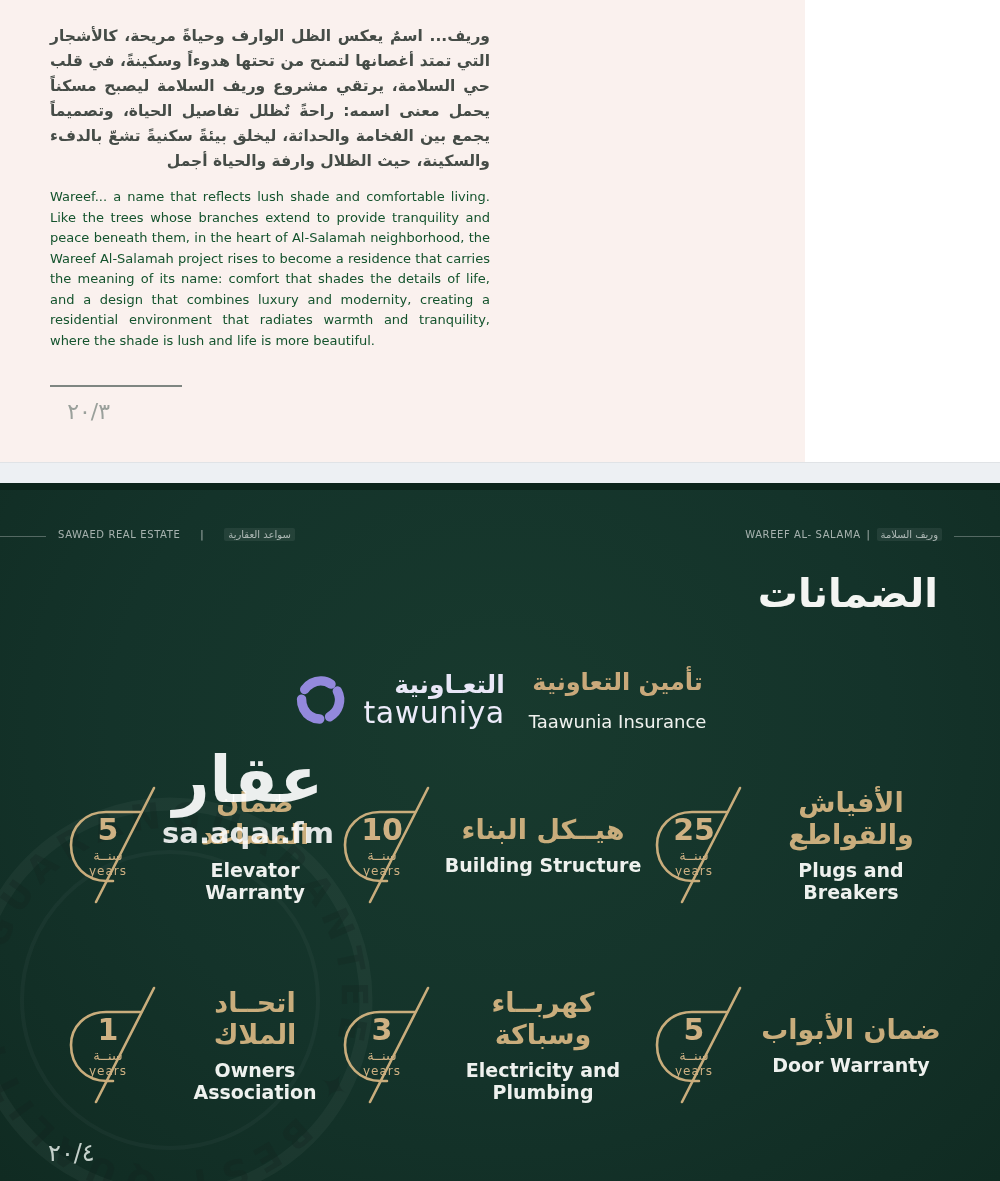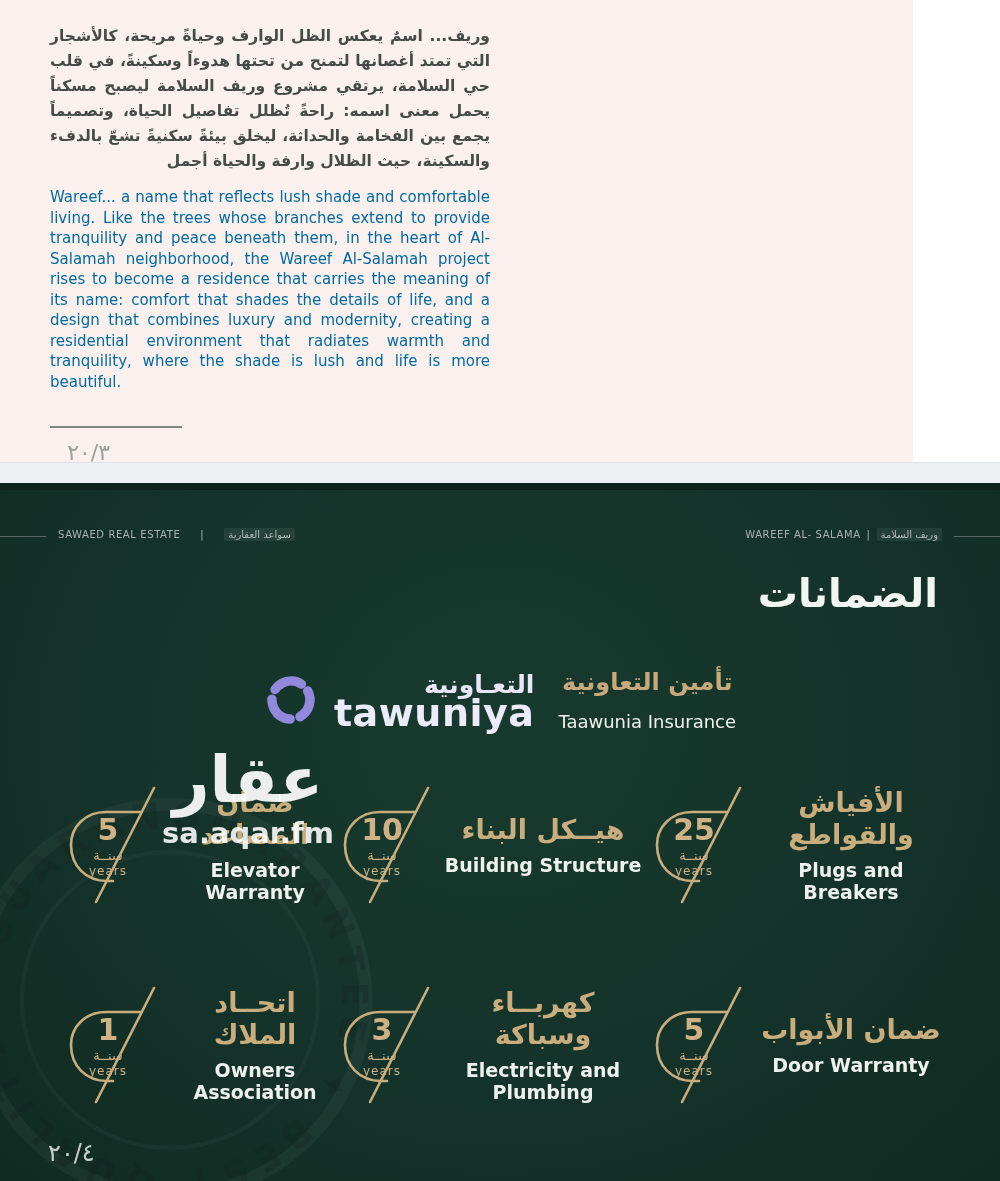--- a/index.html
+++ b/index.html
@@ -3,30 +3,30 @@
 <meta charset="utf-8">
 <style>
   * { margin:0; padding:0; box-sizing:border-box; }
   html,body { width:1000px; }
   body {
     font-family:"DejaVu Sans", sans-serif;
     width:1000px; height:1181px; position:relative; background:#fff; overflow:hidden;
   }
   
   .page-story {
-    position:relative; width:913px; height:462px;
+    position:relative; width:805px; height:462px;
     background:#faf1ee; padding:24px 50px 0 50px;
   }
   .arabic-par {
     direction:rtl; width:440px; font-size:15.5px; line-height:25px;
     text-align:justify; color:#454c47; font-weight:bold; letter-spacing:0;
   }
   .english-par {
-    width:440px; margin-top:13px; font-size:15px; line-height:20.5px;
-    text-align:justify; color:#0369a1;
+    width:440px; margin-top:13px; font-size:13px; line-height:20.5px;
+    text-align:justify; color:#14532d;
   }
   .divider { width:132px; height:2px; background:#7e8681; margin-top:34px; }
   .pagenum-light { direction:rtl; width:60px; margin-top:12px; font-size:22px; color:#9aa09b;text-align:right; }
   
   .strip { width:1000px; height:21px; background:#edf0f3; border-top:1px solid #e0e3e6; }
   
   .page-guar {
     position:relative; width:1000px; height:698px;
     background:radial-gradient(ellipse at 50% 35%, #183a2e 0%, #14332a 55%, #102b22 100%);
     border-top:7px solid #0d241c; overflow:hidden;
@@ -40,21 +40,21 @@
   .ghead .ar { background:rgba(255,255,255,0.07); padding:1px 4px; border-radius:2px; }
   .title-en { position:absolute; left:60px; top:85px; font-size:40px; color:#f3f5f2; letter-spacing:1px; }
   .title-ar { position:absolute; right:62px; top:80px; direction:rtl;
               font-size:40px; font-weight:bold; color:#f3f5f2; }
   
   .taw { position:absolute; top:178px; left:50%; transform:translateX(-50%);
          display:flex; align-items:center; gap:16px; }
   .taw-icon { width:54px; height:54px; flex-shrink:0; }
   .taw-word { text-align:right; }
   .taw-word .ar { direction:rtl; font-size:25px; font-weight:bold; color:#e9e7f7; line-height:26px; }
-  .taw-word .en { font-size:38px; font-weight:bold; color:#ecebf9; letter-spacing:0.5px; line-height:30px; }
+  .taw-word .en { font-size:30px; font-weight:normal; color:#ecebf9; letter-spacing:0.5px; line-height:30px; }
   .taw-label { text-align:center; padding-left:8px; }
   .taw-label .ar { direction:rtl; font-size:24px; font-weight:bold; color:#c9a97b; line-height:28px; }
   .taw-label .en { font-size:18px; color:#f0f2ef; margin-top:15px; }
   
   .cell { position:absolute; display:flex; align-items:center; height:118px; }
   .r1 { top:296px; } .r2 { top:496px; }
   .c1 { left:56px;  width:284px; }
   .c2 { left:330px; width:312px; }
   .c3 { left:642px; width:304px; }
   .badge { position:relative; width:112px; height:118px; flex-shrink:0; }

